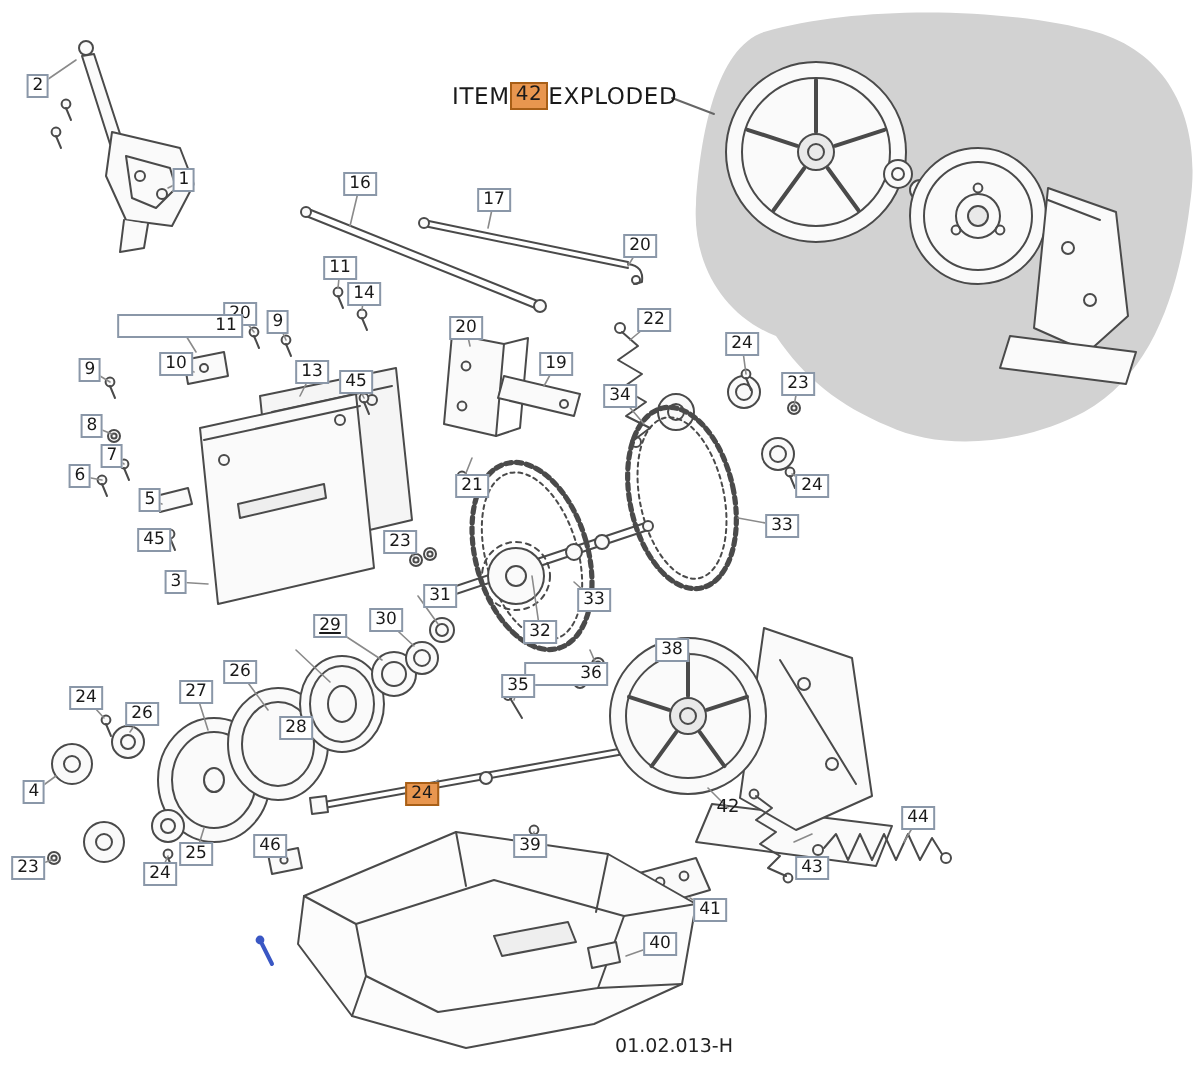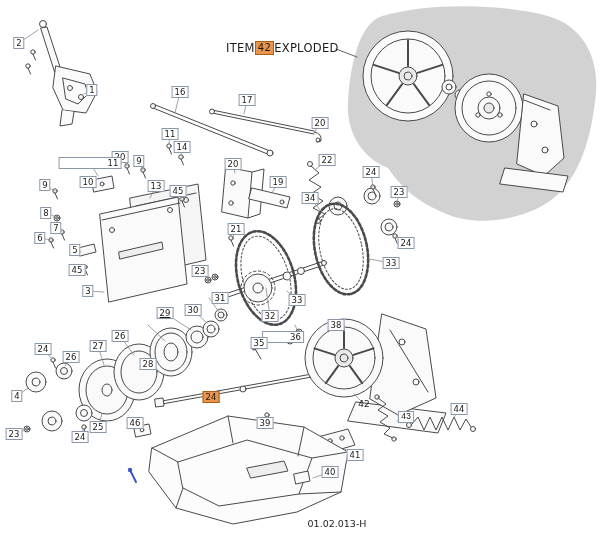--- a/index.html
+++ b/index.html
@@ -391,21 +391,21 @@
       <div class="callout" style="left: 310px; top: 198px;">34</div>
       <div class="callout" style="left: 371px; top: 172px;">24</div>
       <div class="callout" style="left: 399px; top: 192px;">23</div>
       <div class="callout" style="left: 45px; top: 185px;">9</div>
       <div class="callout" style="left: 46px; top: 213px;">8</div>
       <div class="callout" style="left: 56px; top: 228px;">7</div>
       <div class="callout" style="left: 40px; top: 238px;">6</div>
       <div class="callout" style="left: 75px; top: 250px;">5</div>
       <div class="callout" style="left: 77px; top: 270px;">45</div>
       <div class="callout" style="left: 88px; top: 291px;">3</div>
-      <div class="callout" style="left: 236px; top: 229px;">21</div>
+      <div class="callout" style="left: 236px; top: 243px;">21</div>
       <div class="callout" style="left: 406px; top: 243px;">24</div>
       <div class="callout" style="left: 391px; top: 263px;">33</div>
       <div class="callout" style="left: 200px; top: 271px;">23</div>
       <div class="callout" style="left: 220px; top: 298px;">31</div>
       <div class="callout" style="left: 297px; top: 300px;">33</div>
       <div class="callout" style="left: 165px; top: 313px; text-decoration: underline;">29</div>
       <div class="callout" style="left: 193px; top: 310px;">30</div>
       <div class="callout" style="left: 270px; top: 316px;">32</div>
       <div class="callout" style="left: 295px; top: 325px; margin-left: 41px;">38</div>
       <div class="callout" style="left: 283px; top: 337px; padding-left: 27px;">36</div>
@@ -416,19 +416,19 @@
       <div class="callout" style="left: 43px; top: 349px;">24</div>
       <div class="callout" style="left: 71px; top: 357px;">26</div>
       <div class="callout" style="left: 17px; top: 396px;">4</div>
       <div class="callout highlight" style="left: 211px; top: 397px;">24</div>
       <div class="callout" style="left: 98px; top: 427px;">25</div>
       <div class="callout" style="left: 80px; top: 437px;">24</div>
       <div class="callout" style="left: 14px; top: 434px;">23</div>
       <div class="callout" style="left: 135px; top: 423px;">46</div>
       <div class="callout" style="left: 265px; top: 423px;">39</div>
       <div class="callout plain" style="left: 364px; top: 404px;">42</div>
-      <div class="callout" style="left: 406px; top: 417px; font-family: Liberation Mono, monospace;">43</div>
+      <div class="callout" style="left: 406px; top: 434px;">43</div>
       <div class="callout" style="left: 459px; top: 409px;">44</div>
       <div class="callout" style="left: 355px; top: 455px;">41</div>
       <div class="callout" style="left: 330px; top: 472px;">40</div>
     </div>
 
 </div>
 
 </body></html>

